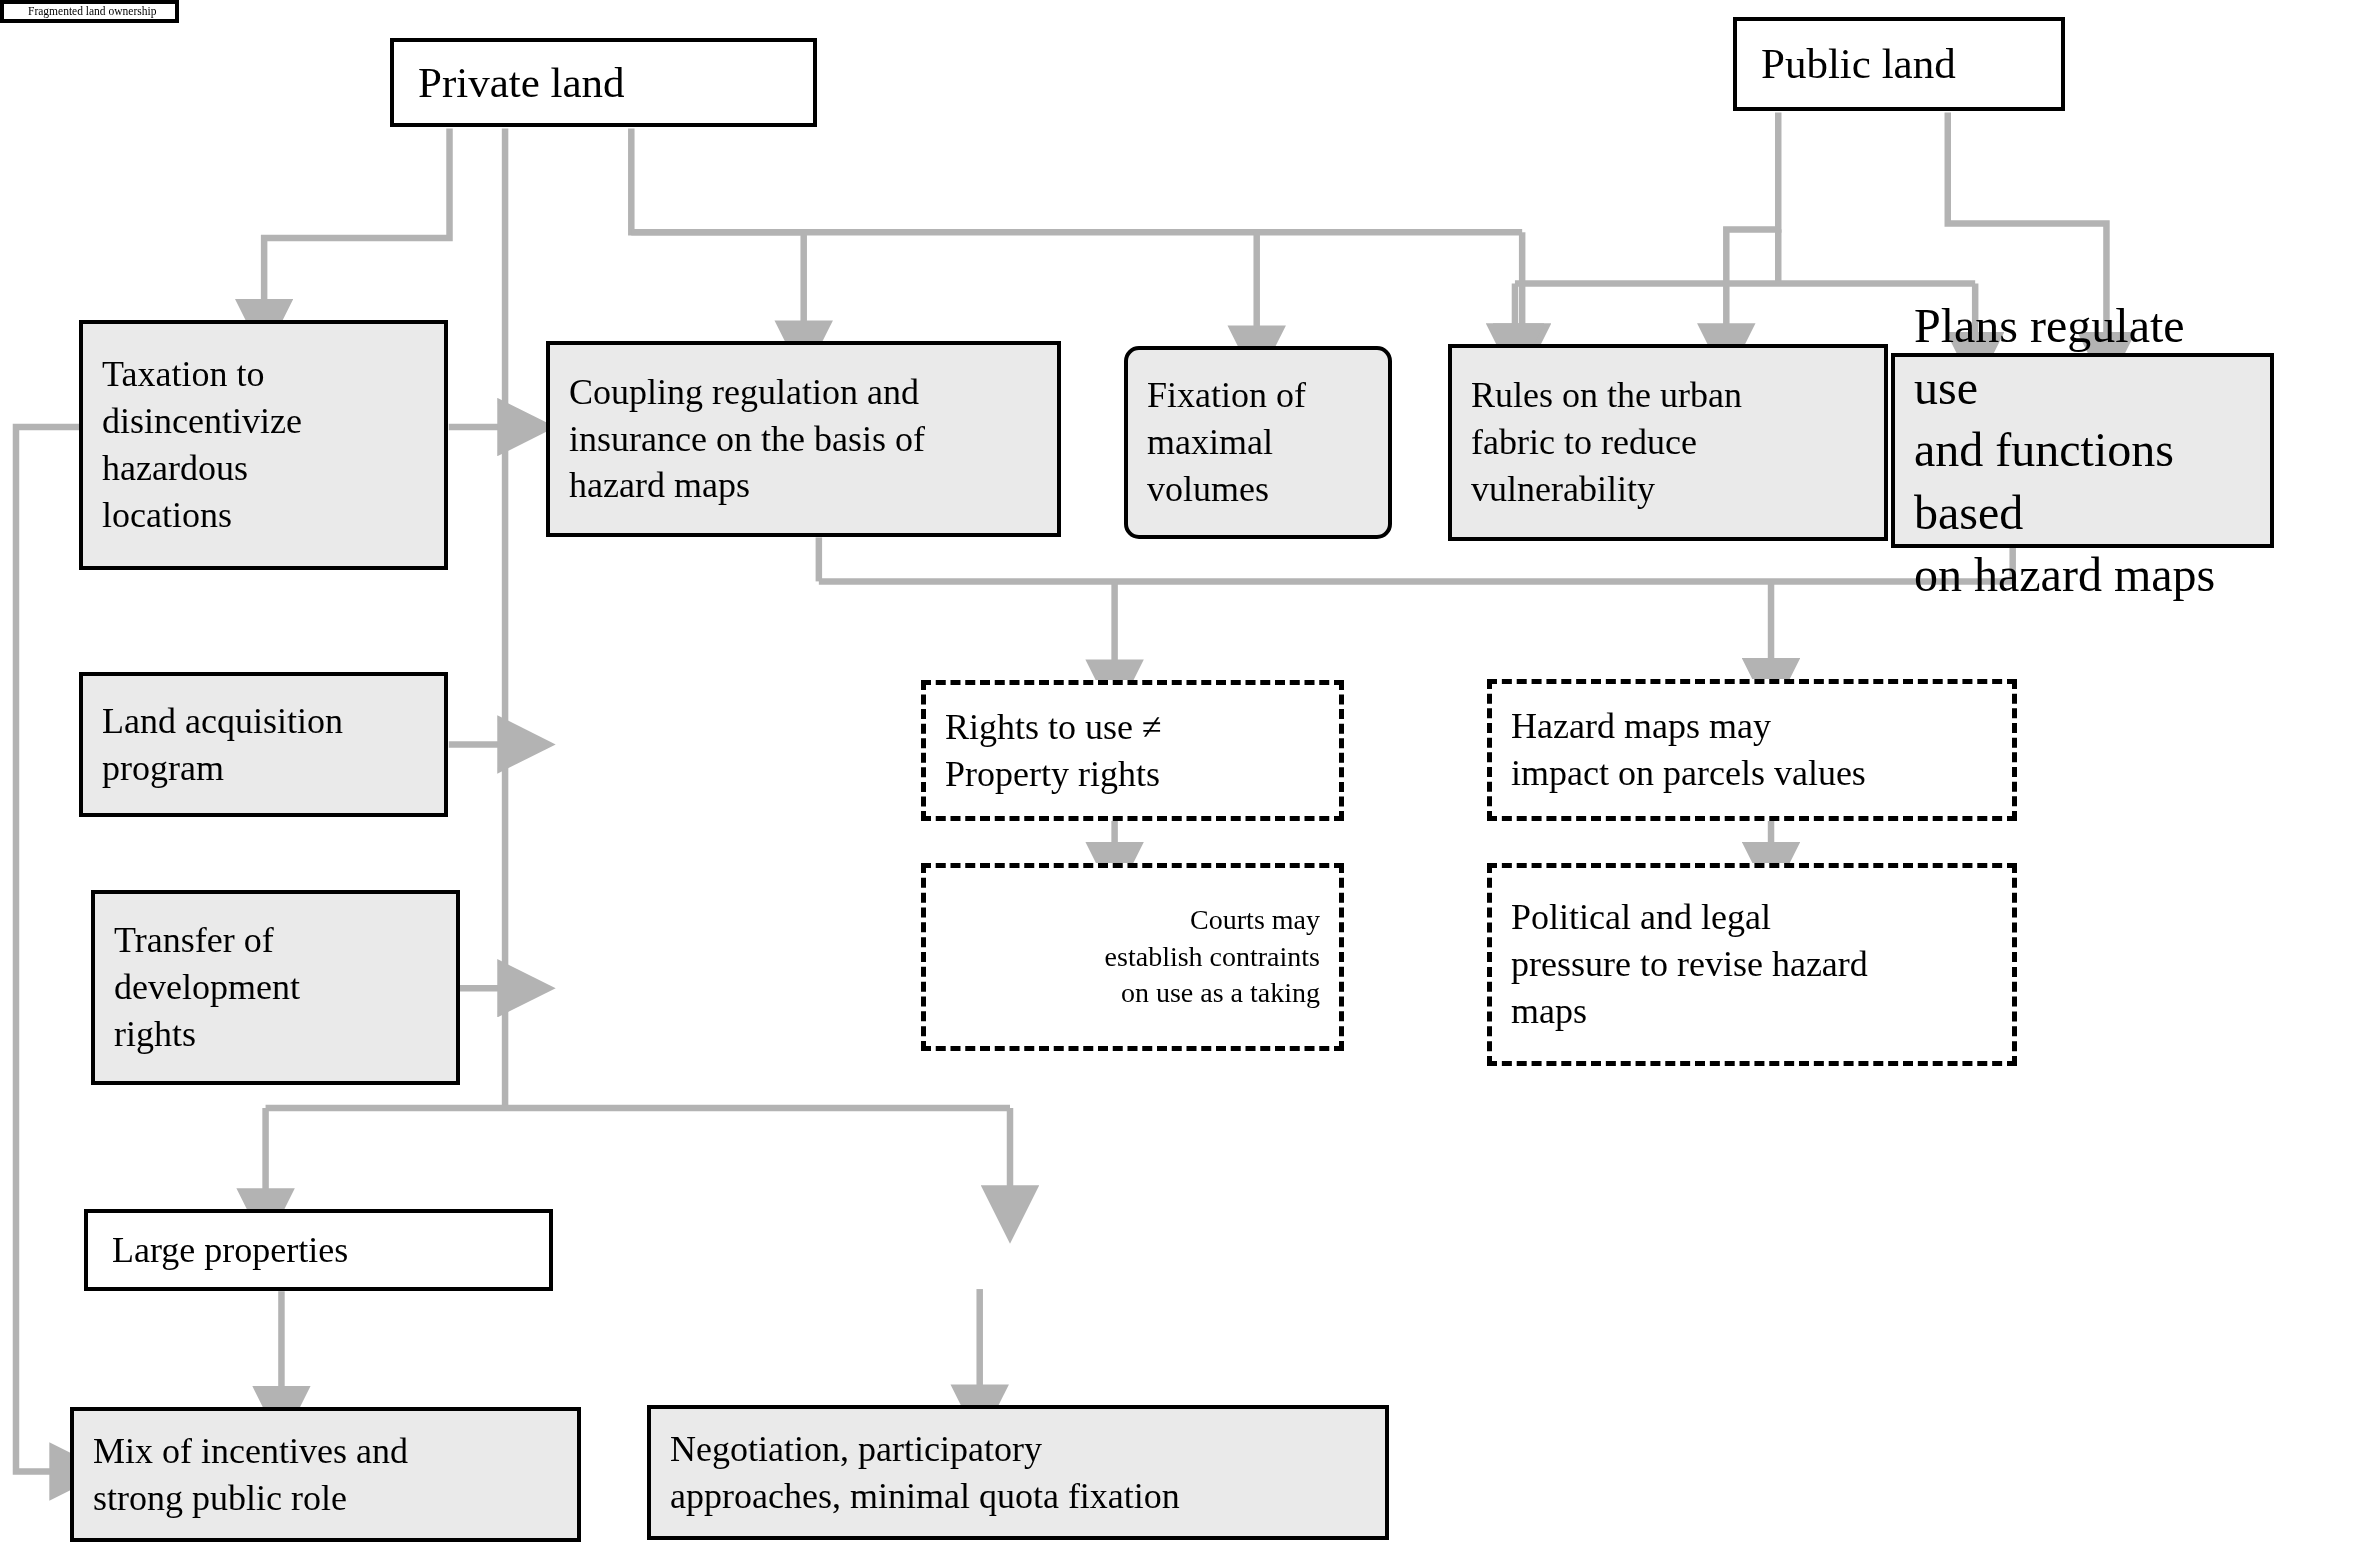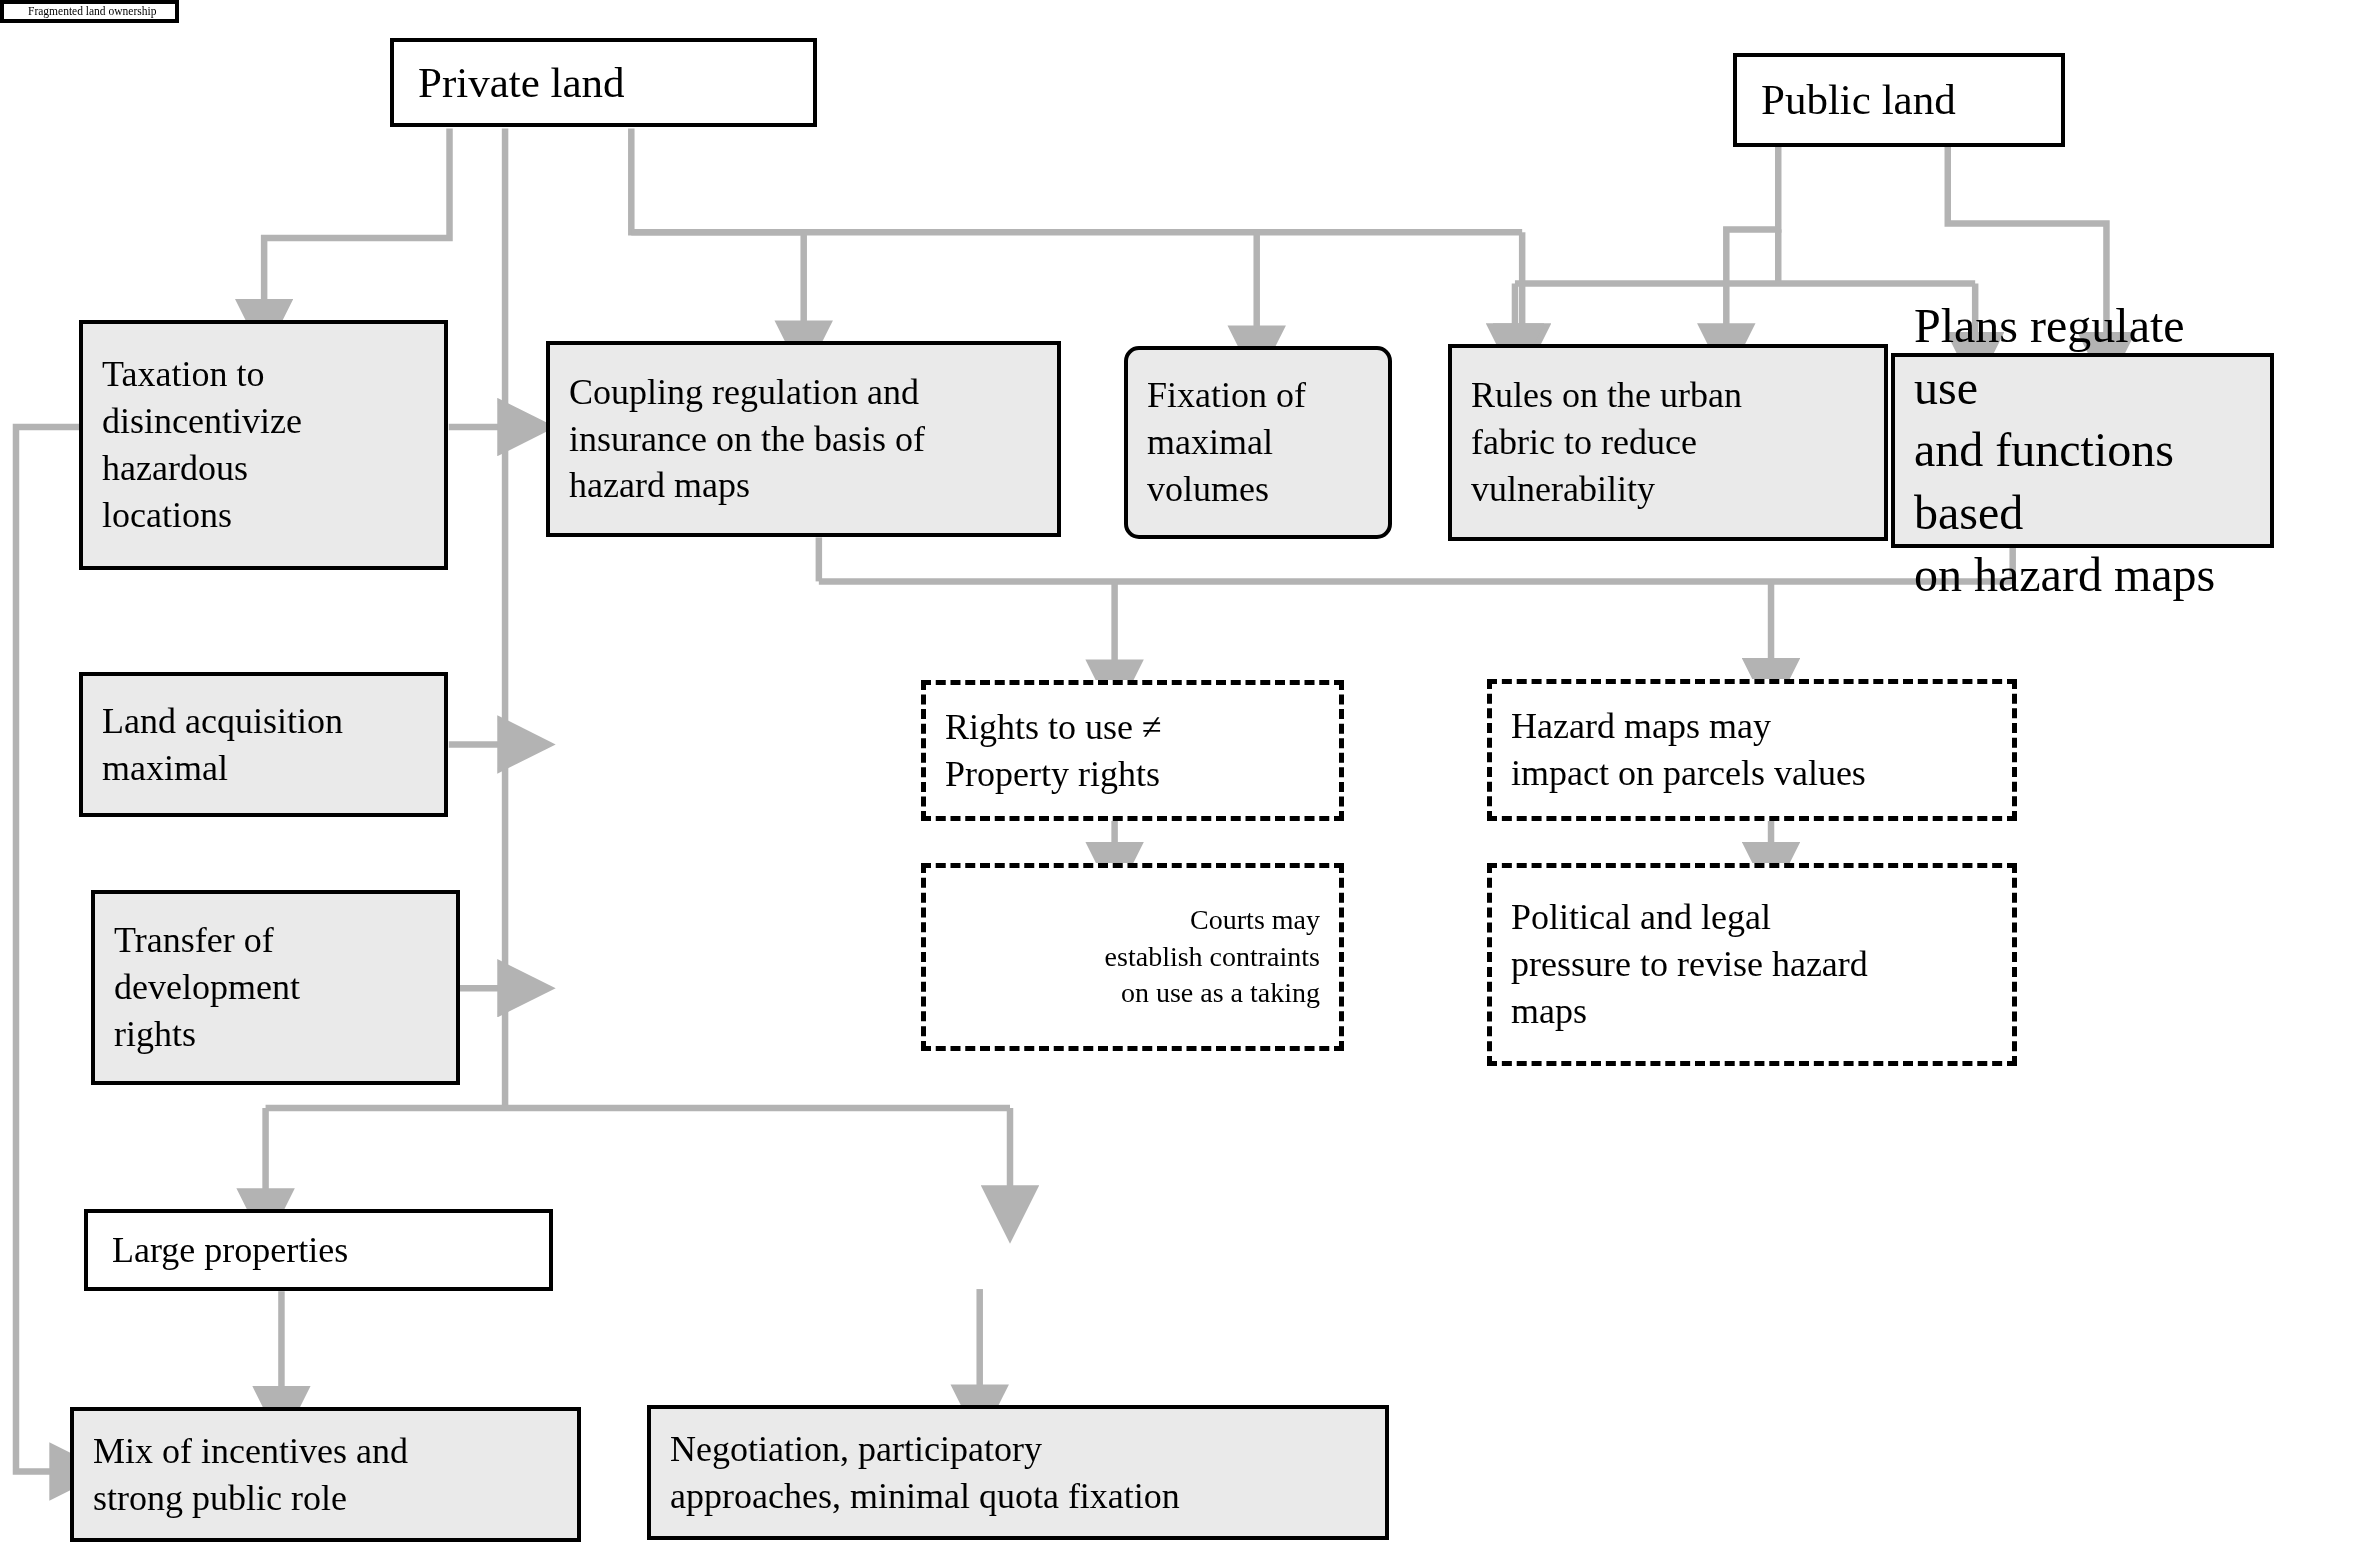--- a/index.html
+++ b/index.html
@@ -107,21 +107,21 @@
       <path d="M 1358,1787 L 1358,1930" marker-end="url(#ah)"></path>
 
       <path d="M 110,592 L 22,592 L 22,2040 L 79,2040" marker-end="url(#ah)"></path>
 
     </g>
   </svg>
 
   <div class="node v-plain" id="n-private-land" style="left: 390px; top: 38px; width: 427px; height: 89px; font-size: 43px;">
       <span class="txt">Private land</span>
     </div>
-  <div class="node v-plain" id="n-public-land" style="left: 1733px; top: 17.3px; width: 332px; height: 94px; font-size: 43px; margin-top: 36px;">
+  <div class="node v-plain" id="n-public-land" style="left: 1733px; top: 17.3px; width: 332px; height: 94px; font-size: 43px;">
       <span class="txt">Public land</span>
     </div>
   <div class="node v-filled" id="n-taxation" style="left: 79px; top: 320px; width: 369px; height: 250px; font-size: 36px;">
       <span class="txt">Taxation to
 disincentivize
 hazardous
 locations</span>
     </div>
   <div class="node v-filled" id="n-coupling" style="left: 546px; top: 341px; width: 515px; height: 196px; font-size: 36px;">
       <span class="txt">Coupling regulation and
@@ -138,21 +138,21 @@
 fabric to reduce
 vulnerability</span>
     </div>
   <div class="node v-filled" id="n-plans-regulate" style="left: 1891px; top: 353px; width: 383px; height: 195px; font-size: 48px;">
       <span class="txt">Plans regulate use
 and functions based
 on hazard maps</span>
     </div>
   <div class="node v-filled" id="n-land-acquisition" style="left: 79px; top: 672px; width: 369px; height: 145px; font-size: 36px;">
       <span class="txt">Land acquisition
-maximal</span>
+program</span>
     </div>
   <div class="node v-filled" id="n-transfer-dev-rights" style="left: 79px; top: 890px; width: 369px; height: 195px; font-size: 36px; margin-left: 12px;">
       <span class="txt">Transfer of
 development
 rights</span>
     </div>
   <div class="node v-dashed" id="n-rights-to-use" style="left: 921px; top: 680px; width: 423px; height: 141px; font-size: 36px;">
       <span class="txt">Rights to use ≠
 Property rights</span>
     </div>

